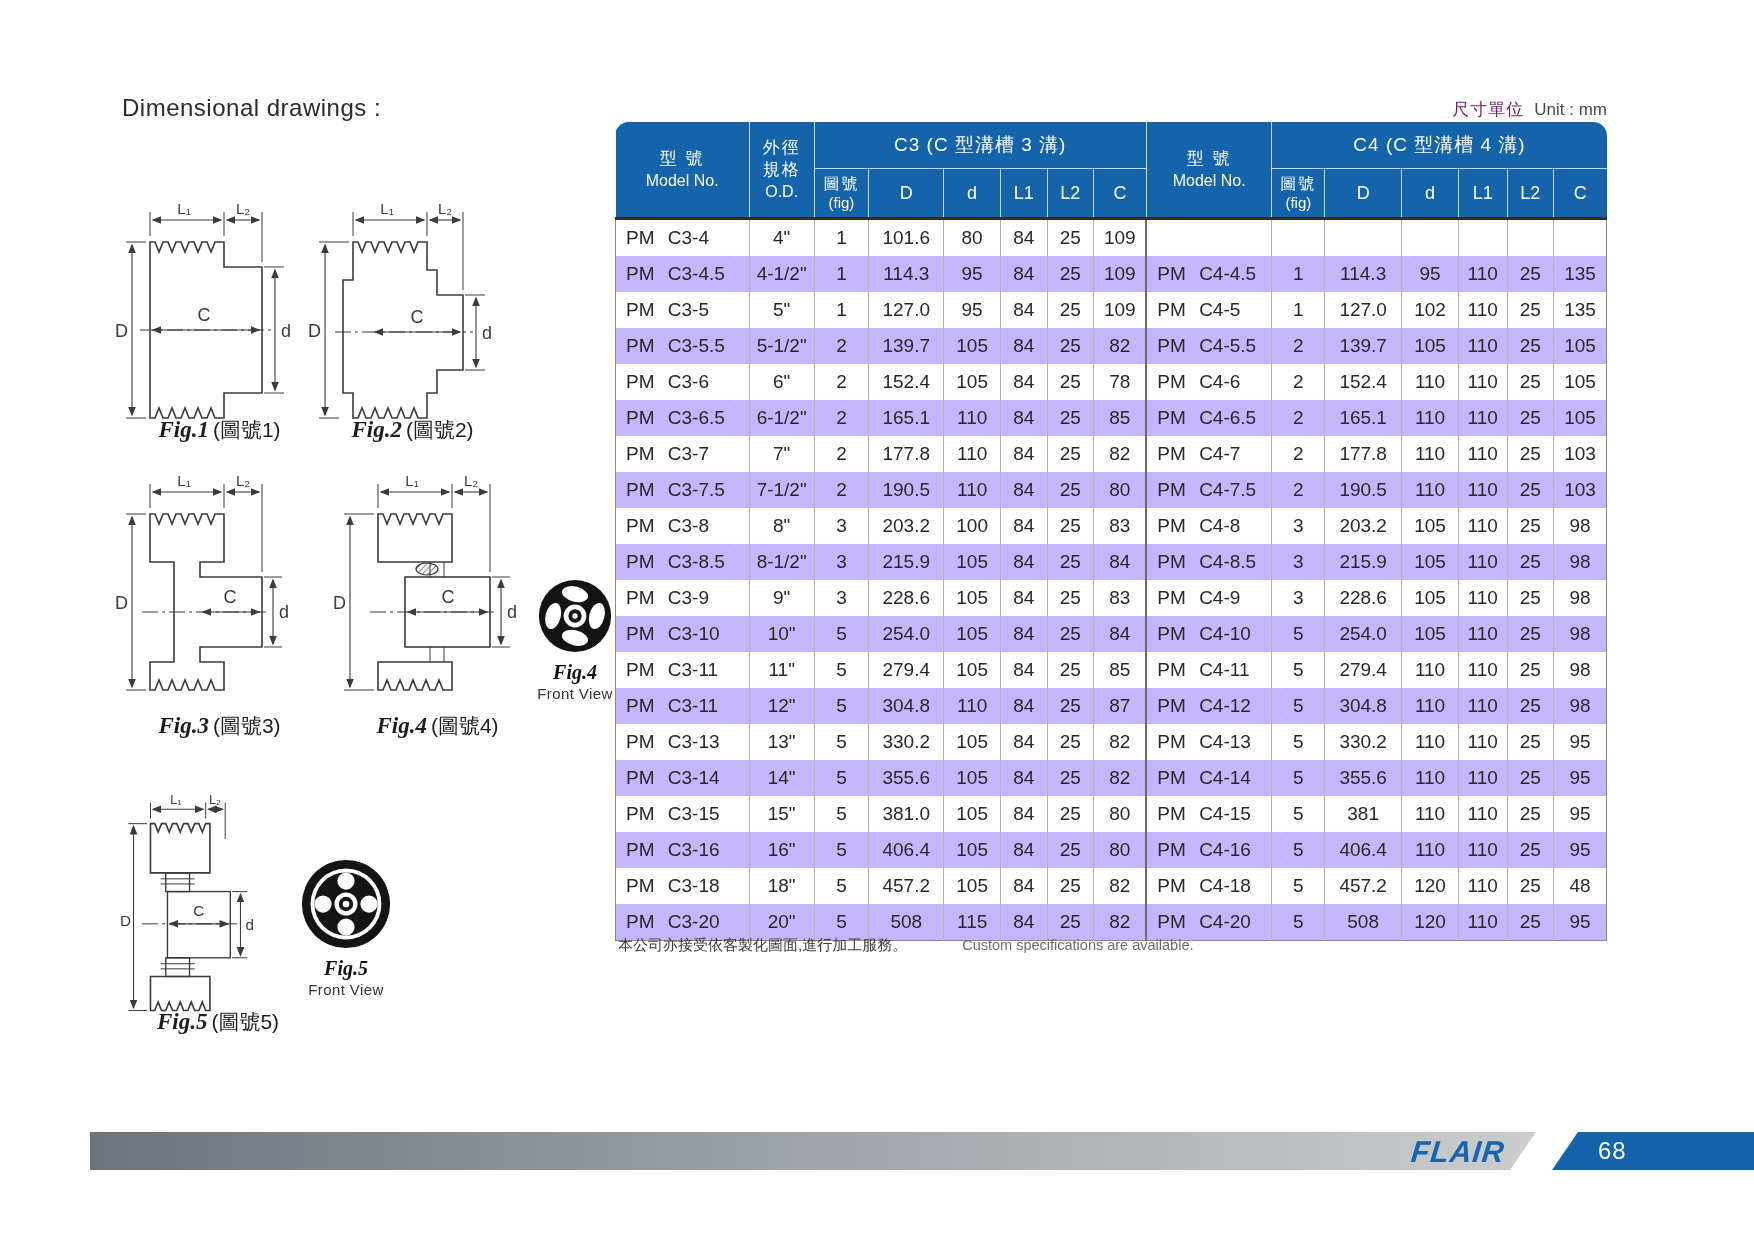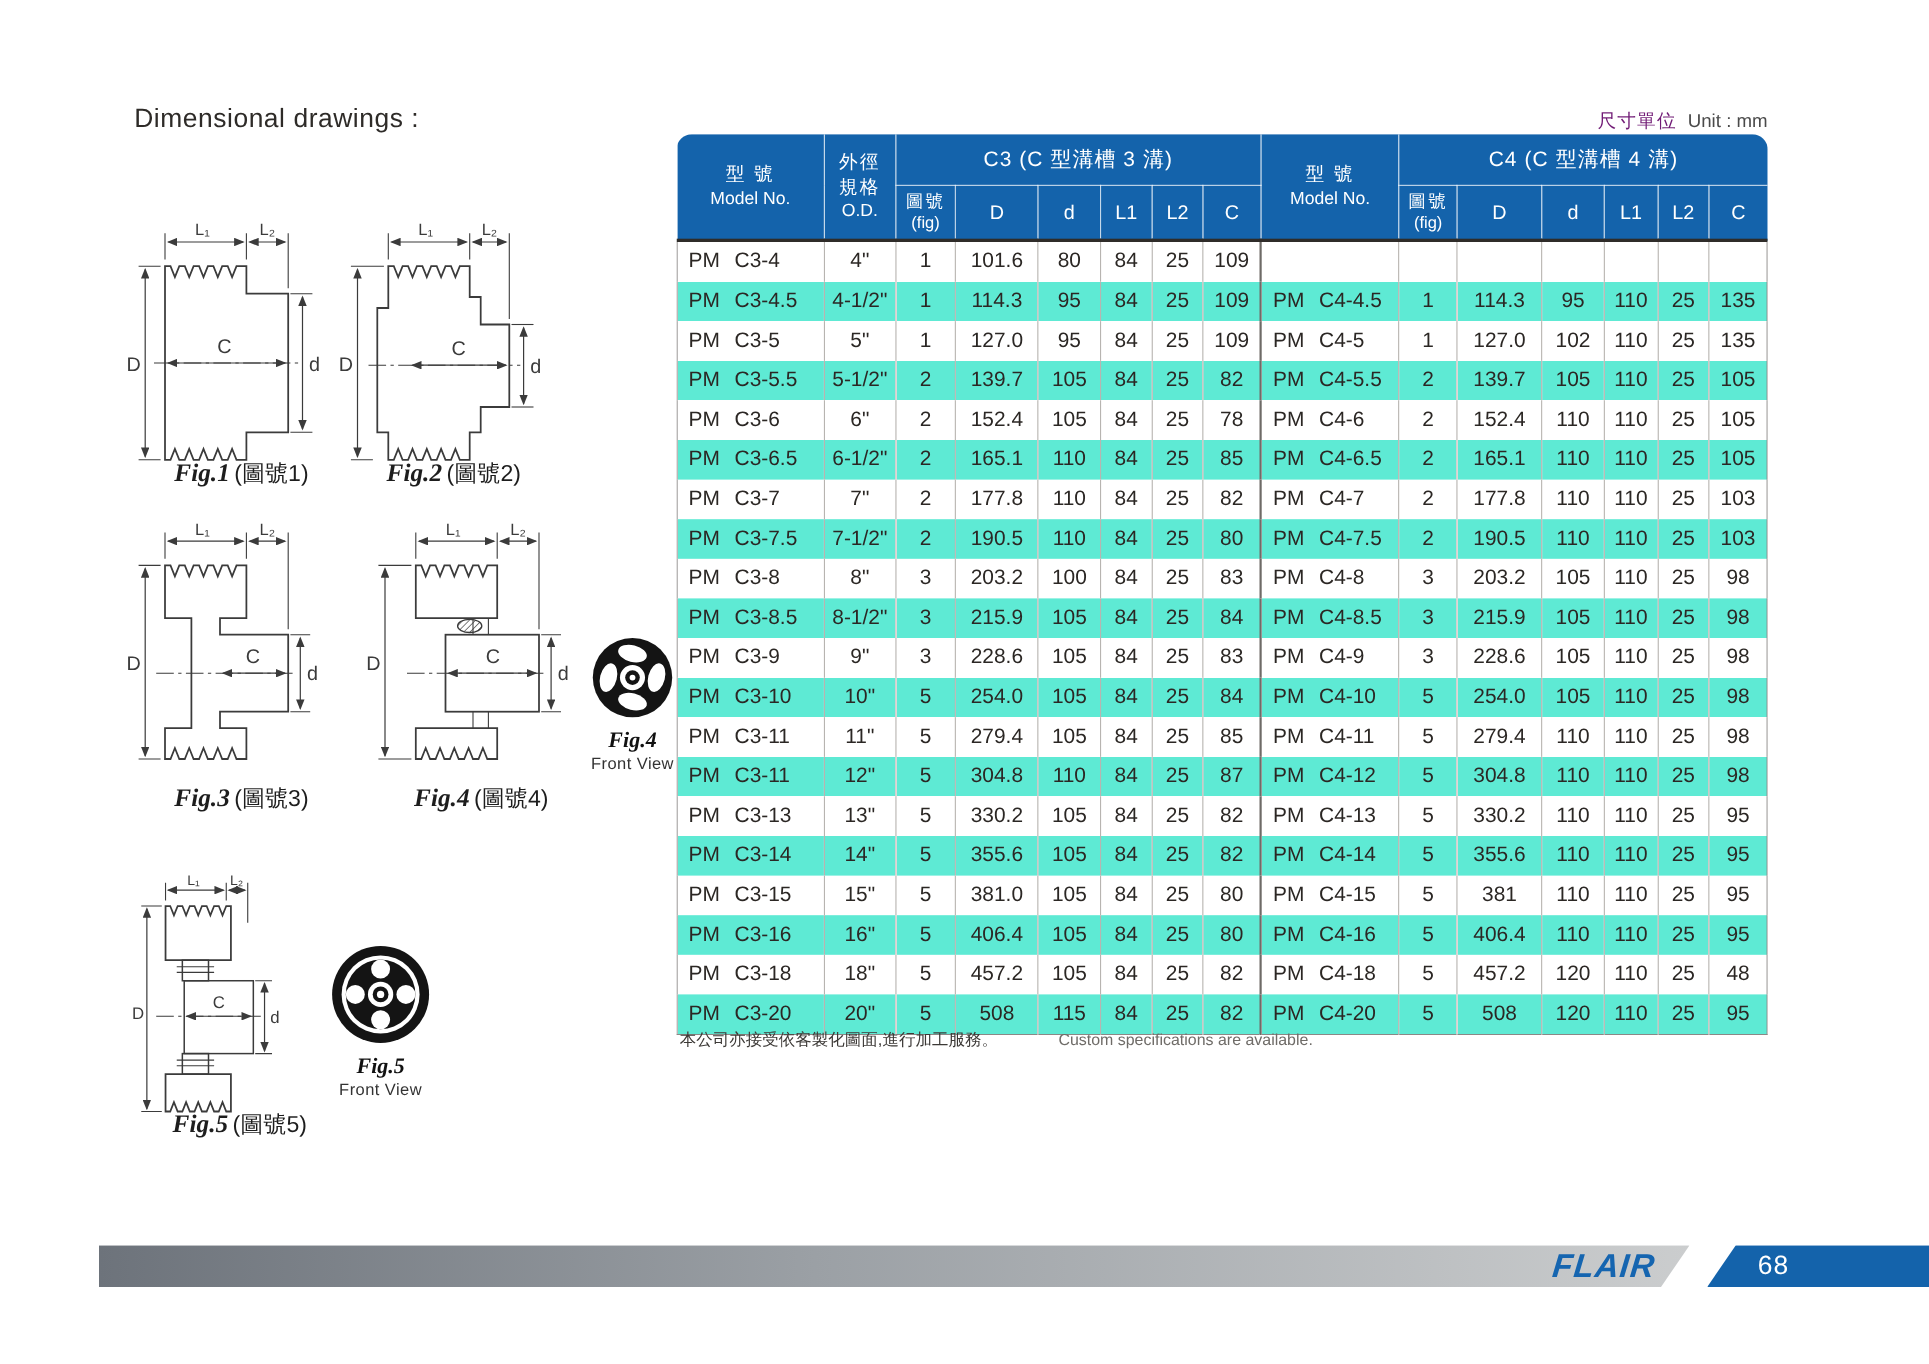--- a/index.html
+++ b/index.html
@@ -45,21 +45,21 @@
   thead th .en{font-size:16px;line-height:1.35;letter-spacing:0;}
   tr.sub th{height:44px;font-size:18px;}
   tr.sub th .zh{font-size:16px;line-height:1.15;}
   tr.sub th .en{font-size:15px;line-height:1.15;}
   tbody{border:1.5px solid #8b8886;}
   tbody td{height:36px;text-align:center;font-size:19px;color:#2b2724;
            border-left:1px solid #b7b4b0;padding:0;overflow:hidden;white-space:nowrap;}
   tbody td:first-child{border-left:none;}
   tbody td.model{text-align:left;padding-left:10px;word-spacing:8px;}
   tbody td.sec{border-left:2px solid #6e6b67;}
-  tbody tr.alt{background:#5eead4;}
+  tbody tr.alt{background:#c4b5fd;}
 
   .footnote{position:absolute;left:618px;top:936px;font-size:15px;color:#3c3936;}
   .footnote .en{margin-left:55px;color:#6f6c68;font-size:14.5px;}
 
   
   .footer-gray{position:absolute;left:90px;top:1132px;width:1446px;height:38px;
     background:linear-gradient(90deg,#6d737b 0%,#9ba0a5 45%,#cbcdce 100%);
     clip-path:polygon(0 0,100% 0,calc(100% - 26px) 100%,0 100%);}
   .flair-logo{position:absolute;left:1398px;top:1134px;width:120px;height:36px;line-height:36px;
     color:#1565b0;font-weight:bold;font-style:italic;font-size:30px;letter-spacing:1px;

